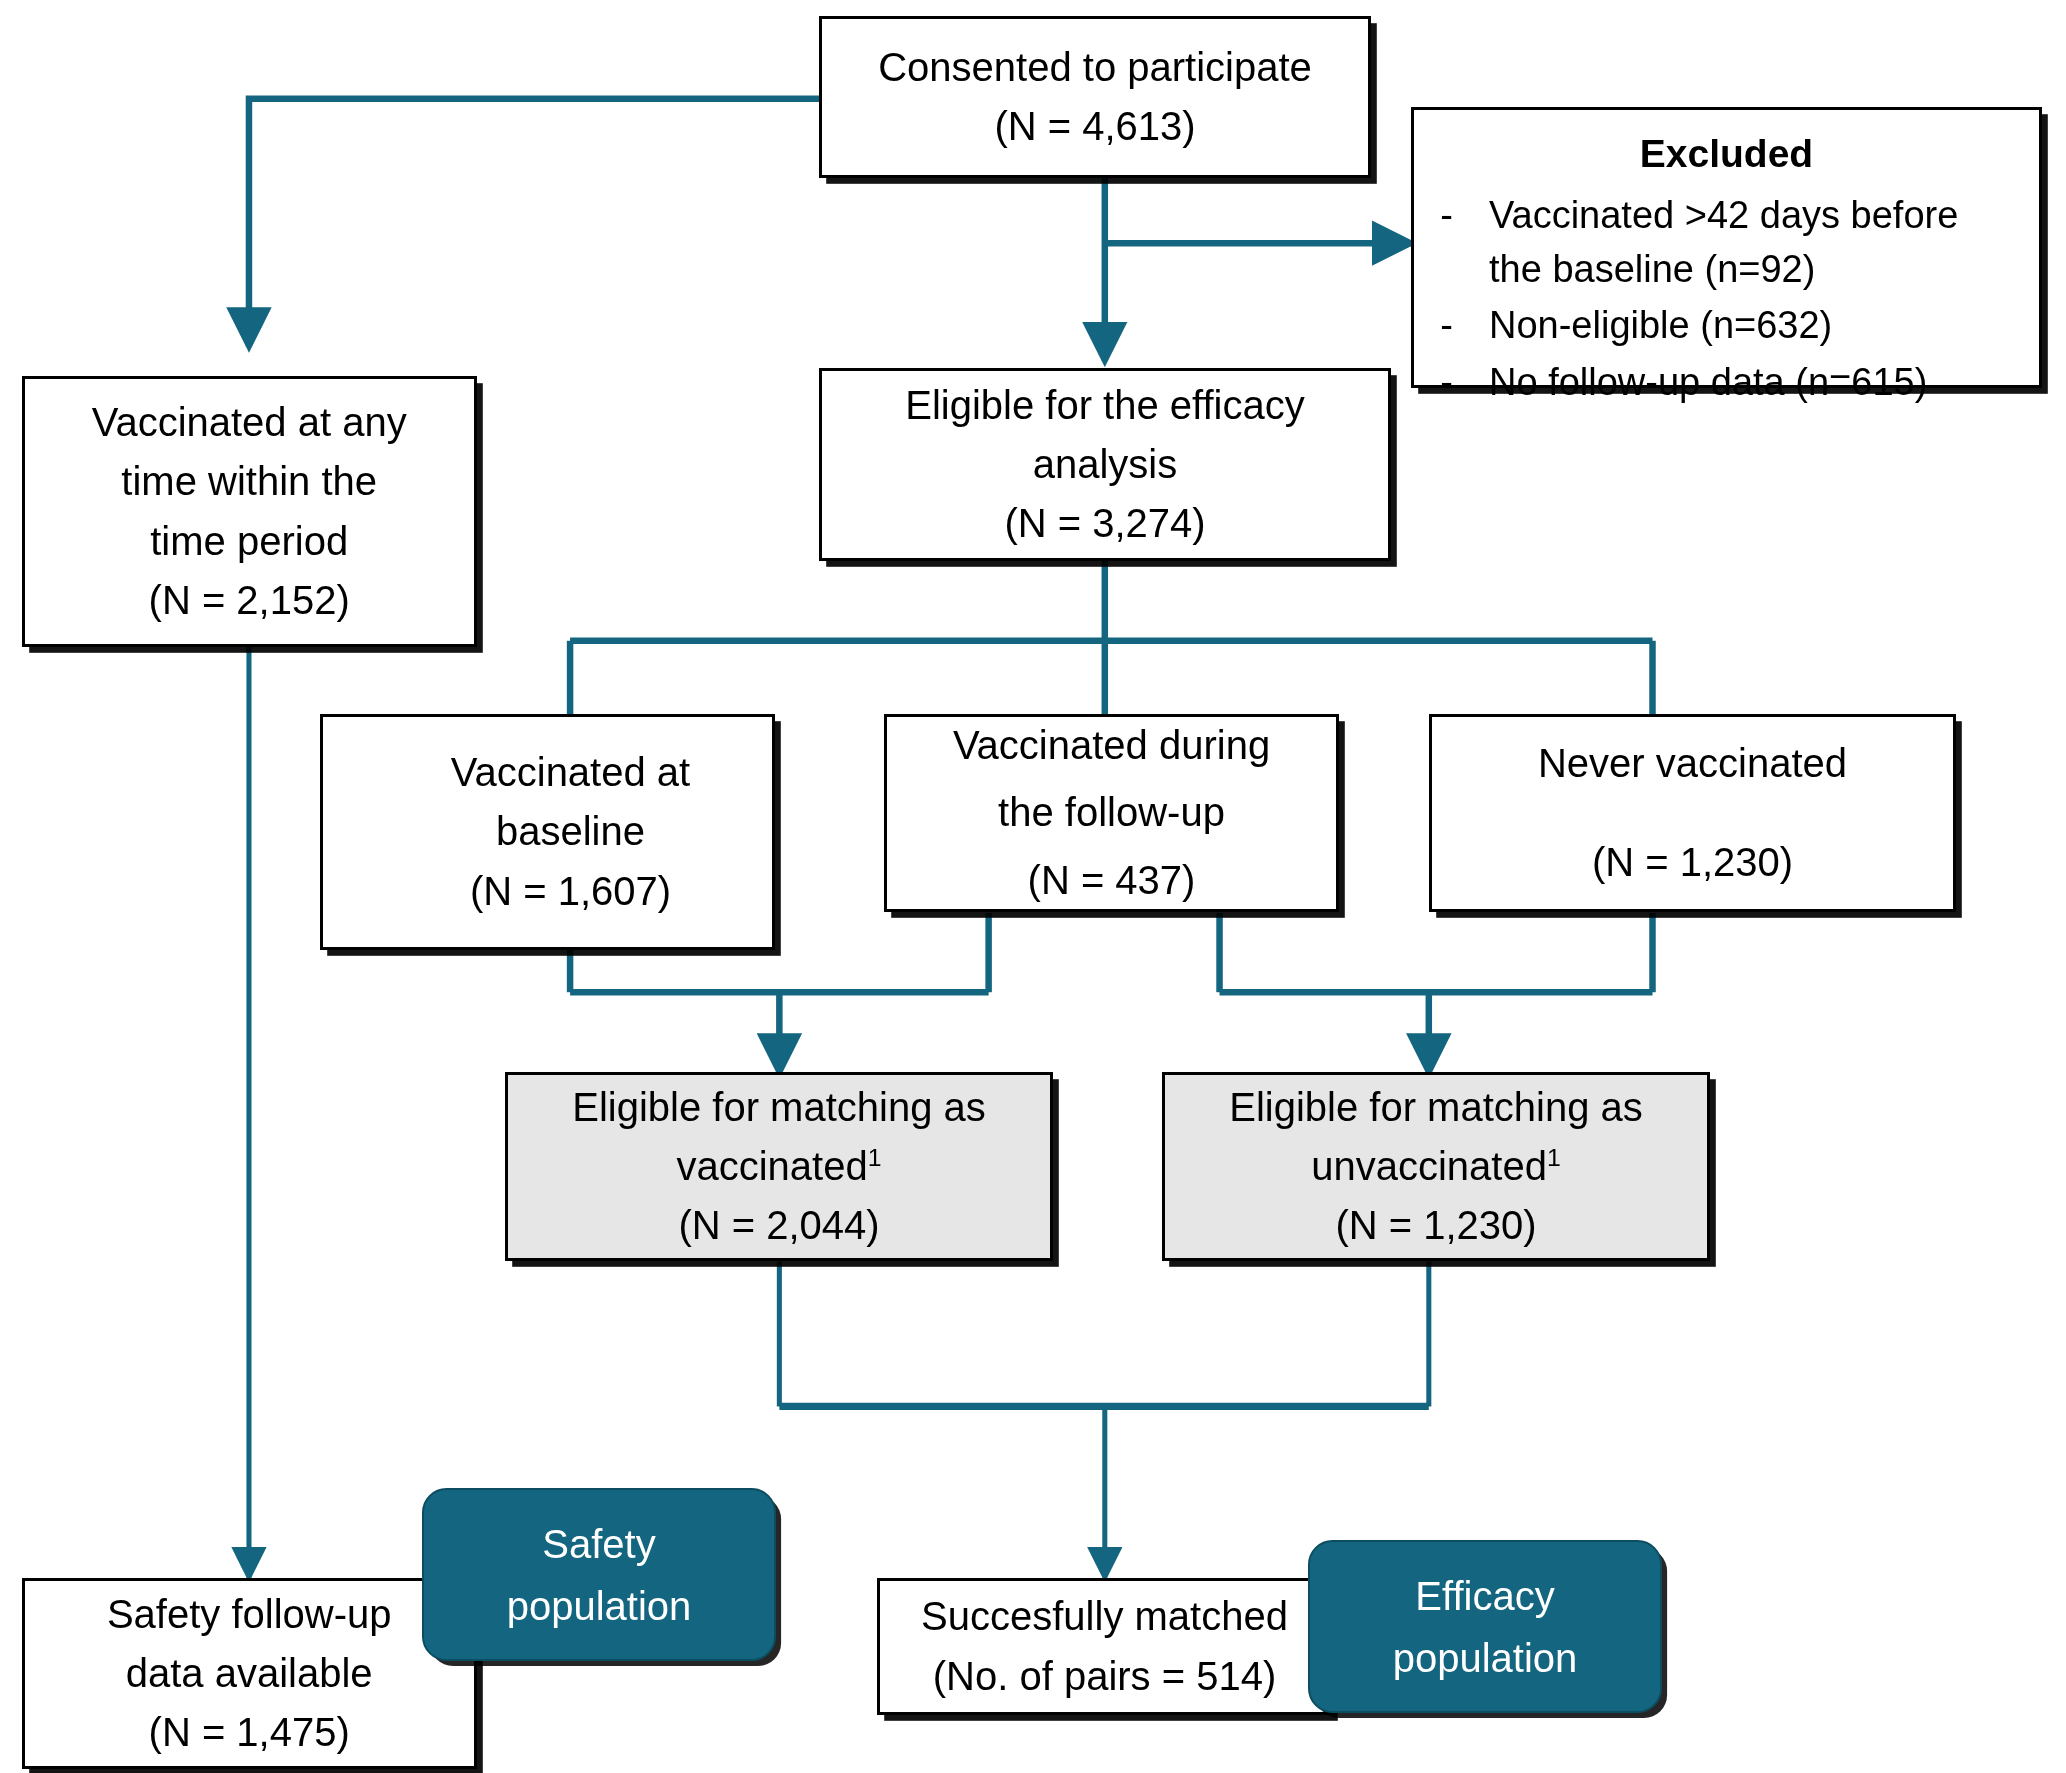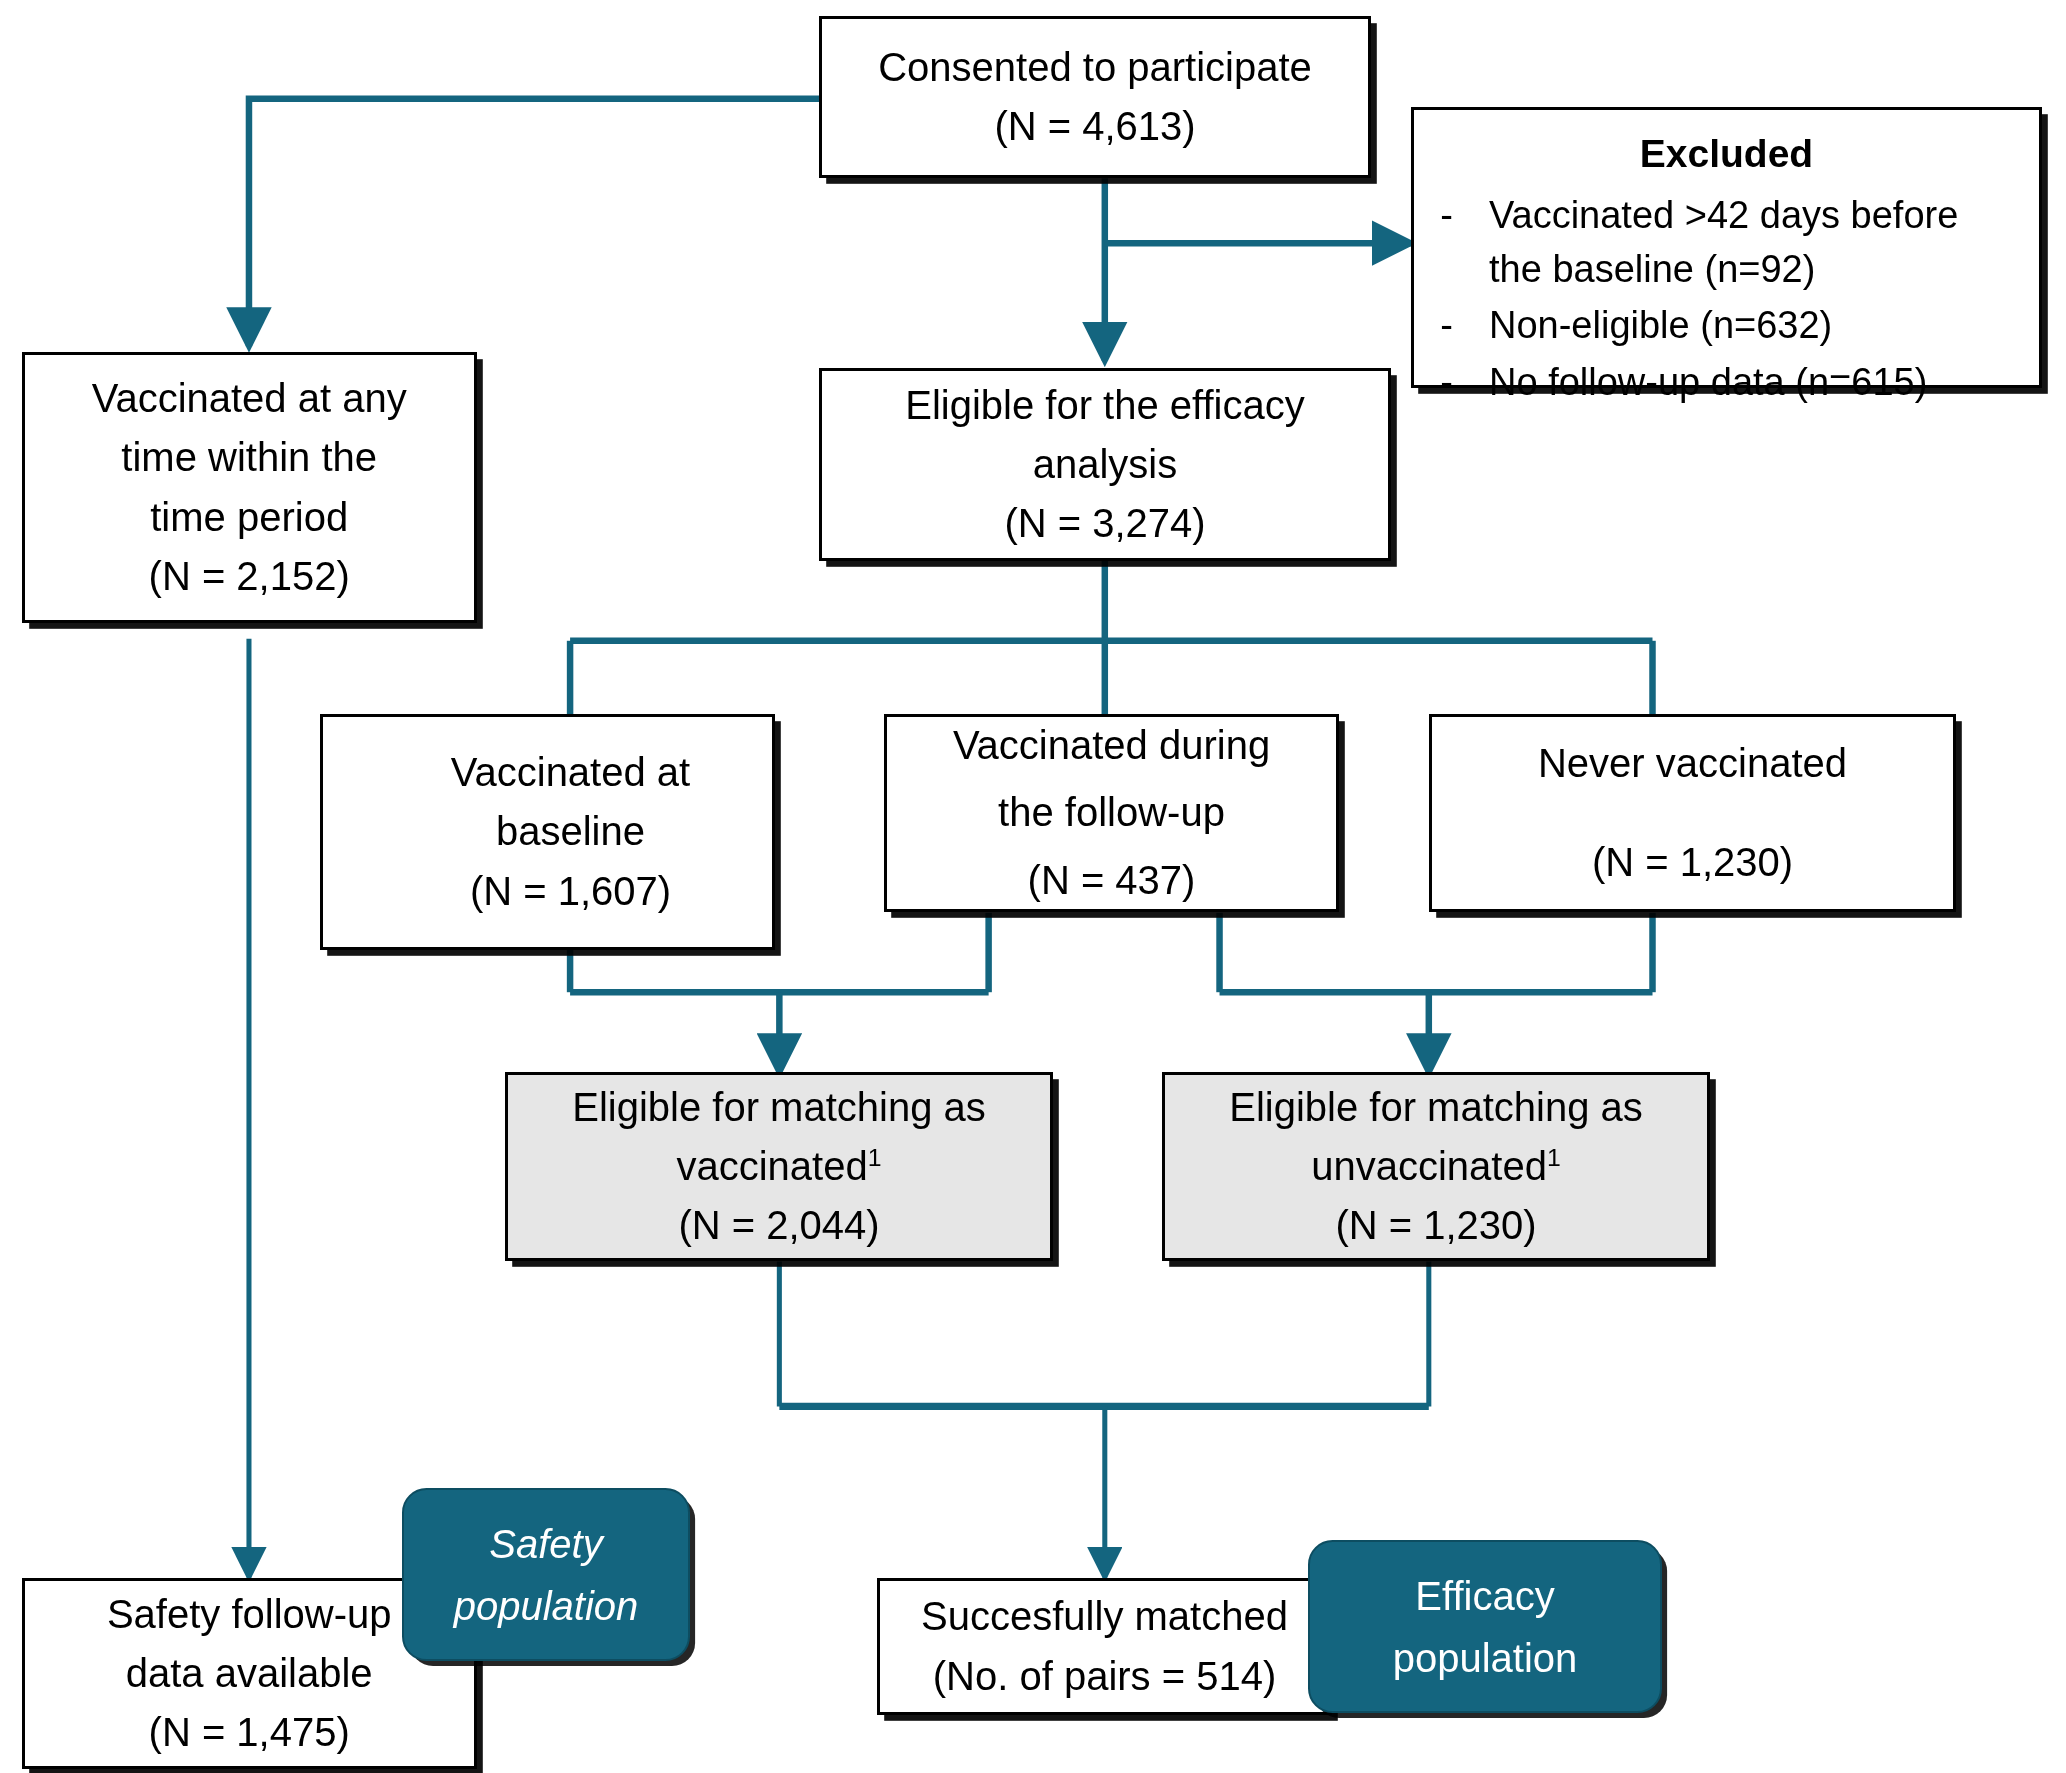--- a/index.html
+++ b/index.html
@@ -146,21 +146,21 @@
         <span class="dash">-</span>
         <span>Non-eligible (n=632)</span>
       </li>
       <li>
         <span class="dash">-</span>
         <span>No follow-up data (n=615)</span>
       </li>
     </ul>
   </div>
 
-  <div class="node" style="left:21.7px; top:352px; width:455px; height:271px;">
+  <div class="node" style="left:21.7px; top:376px; width:455px; height:271px;">
     <span class="ln">Vaccinated at any</span>
     <span class="ln">time within the</span>
     <span class="ln">time period</span>
     <span class="ln">(N = 2,152)</span>
   </div>
 
   <div class="node" style="left:819px; top:368px; width:572px; height:193px;">
     <span class="ln">Eligible for the efficacy</span>
     <span class="ln">analysis</span>
     <span class="ln">(N = 3,274)</span>
@@ -189,21 +189,21 @@
     <span class="ln"><span>vaccinated</span><sup>1</sup></span>
     <span class="ln">(N = 2,044)</span>
   </div>
 
   <div class="node grey" style="left:1162px; top:1072px; width:548px; height:189px;">
     <span class="ln">Eligible for matching as</span>
     <span class="ln"><span>unvaccinated</span><sup>1</sup></span>
     <span class="ln">(N = 1,230)</span>
   </div>
 
-  <div class="badge" style="left:402px; top:1488px; width:288px; height:173px;font-style:italic;">
+  <div class="badge" style="left:422px; top:1488px; width:354px; height:173px;">
     <span class="ln">Safety</span>
     <span class="ln">population</span>
   </div>
 
   <div class="badge" style="left:1308px; top:1540px; width:354px; height:173px;">
     <span class="ln">Efficacy</span>
     <span class="ln">population</span>
   </div>
 
   <div class="node" style="left:21.7px; top:1578px; width:455px; height:191px;">

